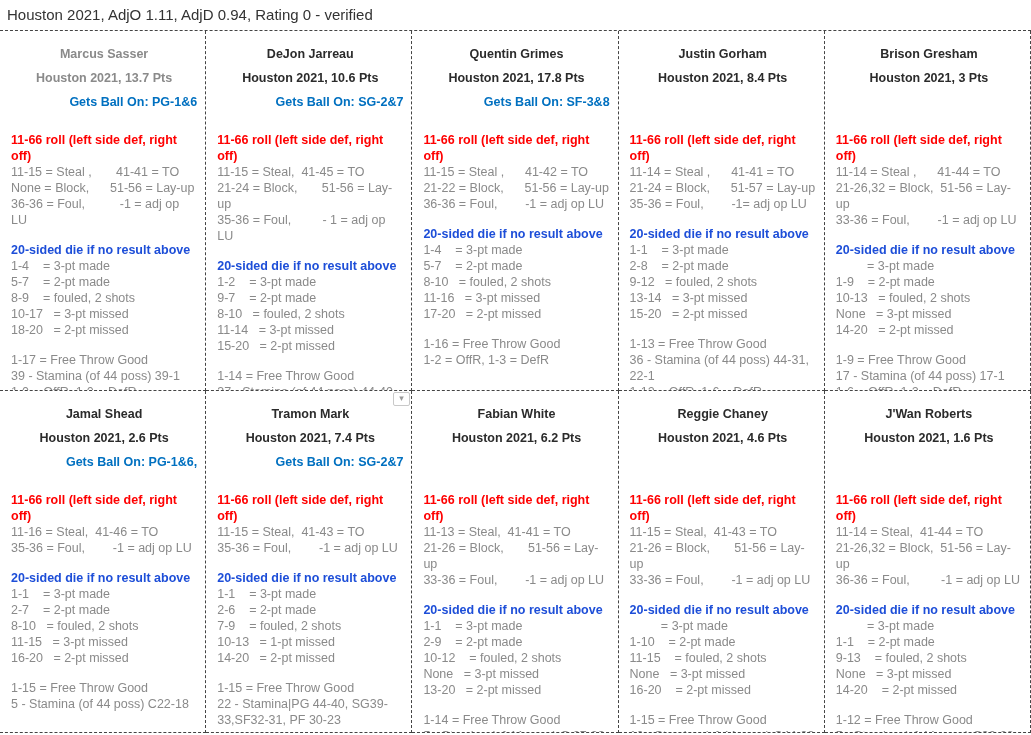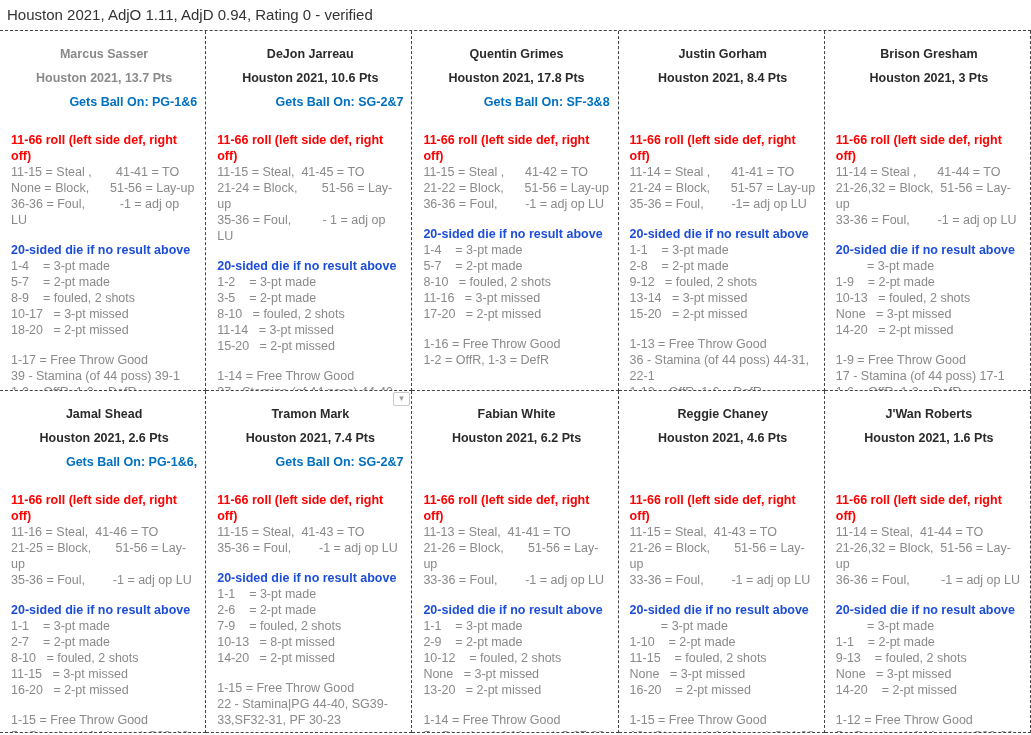--- a/index.html
+++ b/index.html
@@ -119,21 +119,21 @@
     <div class="line subtitle">Houston 2021, 10.6 Pts</div>
     <div class="line getsball">Gets Ball On: SG-2&amp;7</div>
     <div class="spacer"></div>
     <div class="line roll-header">11-66 roll (left side def, right off)</div>
     <div class="line roll-line">11-15 = Steal,  41-45 = TO</div>
     <div class="line roll-line">21-24 = Block,       51-56 = Lay-up</div>
     <div class="line roll-line">35-36 = Foul,         - 1 = adj op LU</div>
     <div class="spacer"></div>
     <div class="line die-header">20-sided die if no result above</div>
     <div class="line die-line">1-2    = 3-pt made</div>
-    <div class="line die-line">3-5    = 2-pt made</div>
+    <div class="line die-line">9-7    = 2-pt made</div>
     <div class="line die-line">8-10   = fouled, 2 shots</div>
     <div class="line die-line">11-14   = 3-pt missed</div>
     <div class="line die-line">15-20   = 2-pt missed</div>
     <div class="spacer"></div>
     <div class="line ft-line">1-14 = Free Throw Good</div>
     <div class="line stam-line">37 - Stamina (of 44 poss) 44-40, 32-1</div>
 
   </div>
 
   <div class="card">
@@ -201,21 +201,20 @@
     <div class="line reb-line">1-6 = OffR, 1-2 = DefR</div>
   </div>
 
   <div class="card">
     <div class="line name">Jamal Shead</div>
     <div class="line subtitle">Houston 2021, 2.6 Pts</div>
     <div class="line getsball">Gets Ball On: PG-1&amp;6,</div>
     <div class="spacer"></div>
     <div class="line roll-header">11-66 roll (left side def, right off)</div>
     <div class="line roll-line">11-16 = Steal,  41-46 = TO</div>
-    <div class="line roll-line">21-25 = Block,       51-56 = Lay-up</div>
     <div class="line roll-line">35-36 = Foul,        -1 = adj op LU</div>
     <div class="spacer"></div>
     <div class="line die-header">20-sided die if no result above</div>
     <div class="line die-line">1-1    = 3-pt made</div>
     <div class="line die-line">2-7    = 2-pt made</div>
     <div class="line die-line">8-10   = fouled, 2 shots</div>
     <div class="line die-line">11-15   = 3-pt missed</div>
     <div class="line die-line">16-20   = 2-pt missed</div>
     <div class="spacer"></div>
     <div class="line ft-line">1-15 = Free Throw Good</div>
@@ -229,21 +228,21 @@
     <div class="line getsball">Gets Ball On: SG-2&amp;7</div>
     <div class="spacer"></div>
     <div class="line roll-header">11-66 roll (left side def, right off)</div>
     <div class="line roll-line">11-15 = Steal,  41-43 = TO</div>
     <div class="line roll-line">35-36 = Foul,        -1 = adj op LU</div>
     <div class="spacer"></div>
     <div class="line die-header">20-sided die if no result above</div>
     <div class="line die-line">1-1    = 3-pt made</div>
     <div class="line die-line">2-6    = 2-pt made</div>
     <div class="line die-line">7-9    = fouled, 2 shots</div>
-    <div class="line die-line">10-13   = 8-pt missed</div>
+    <div class="line die-line">10-13   = 1-pt missed</div>
     <div class="line die-line">14-20   = 2-pt missed</div>
     <div class="spacer"></div>
     <div class="line ft-line">1-15 = Free Throw Good</div>
     <div class="line stam-line">22 - Stamina|PG 44-40, SG39-33,SF32-31, PF 30-23</div>
 
   </div>
 
   <div class="card">
     <div class="line name">Fabian White</div>
     <div class="line subtitle">Houston 2021, 6.2 Pts</div>

